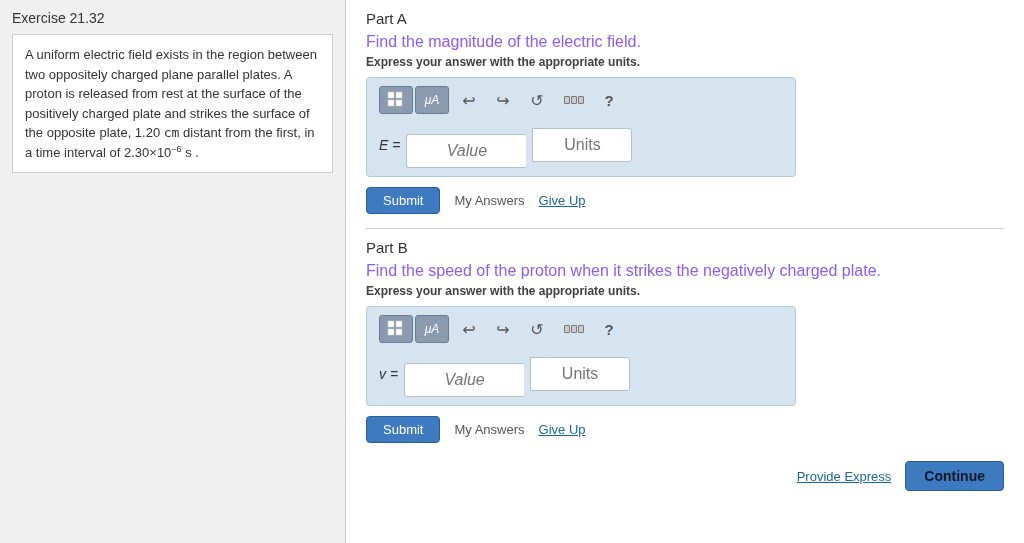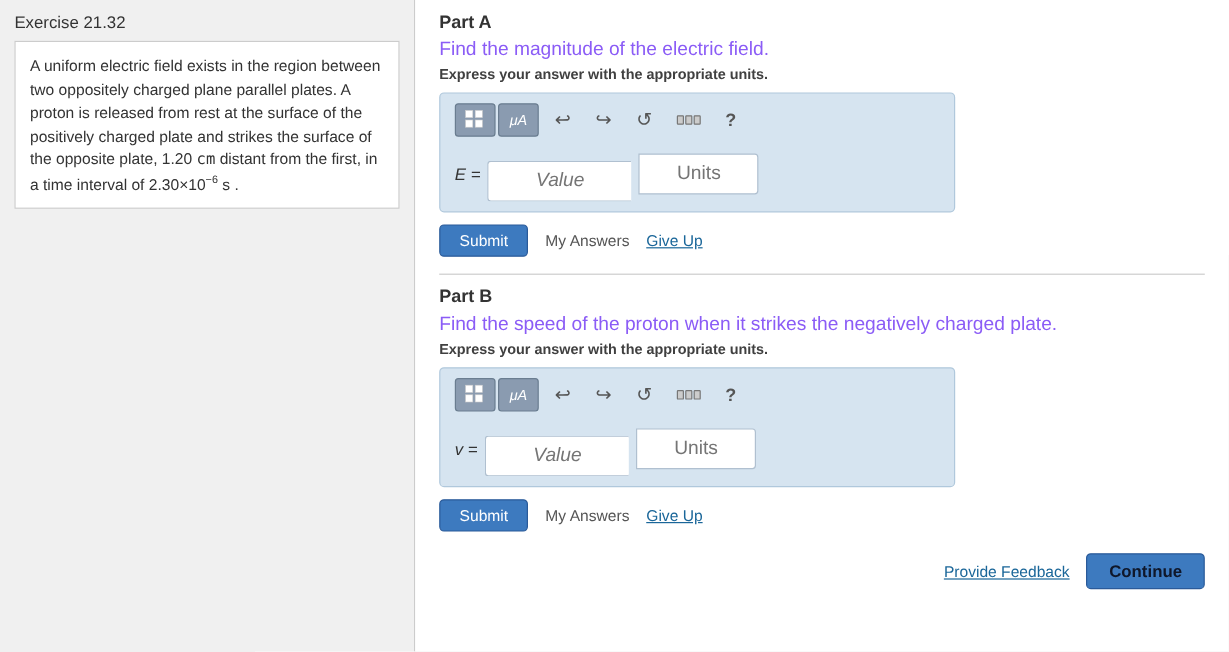--- a/index.html
+++ b/index.html
@@ -46,21 +46,21 @@
     
     .right-panel {
       flex: 1;
       background: #fff;
       padding: 10px 20px;
       overflow-y: auto;
     }
 
     .part-title {
       font-size: 15px;
-      font-weight: bold;
+      font-weight: normal;
       color: #333;
       margin-bottom: 6px;
     }
 
     .part-description {
       font-size: 16px;
       color: #8b5cf6;
       margin-bottom: 4px;
     }
 
@@ -395,17 +395,17 @@
     <br>
     
     <div class="action-row">
       <button class="submit-btn">Submit</button>
       <span class="my-answers-link">My Answers</span>
       <a class="give-up-link" href="#">Give Up</a>
     </div>
   </div>
 
   <div class="bottom-row">
-    <a class="feedback-link" href="#">Provide Feedback</a>
+    <a class="feedback-link" href="#">Provide Express</a>
     <button class="continue-btn">Continue</button>
   </div>
 
 </div>
 
 </body></html>

